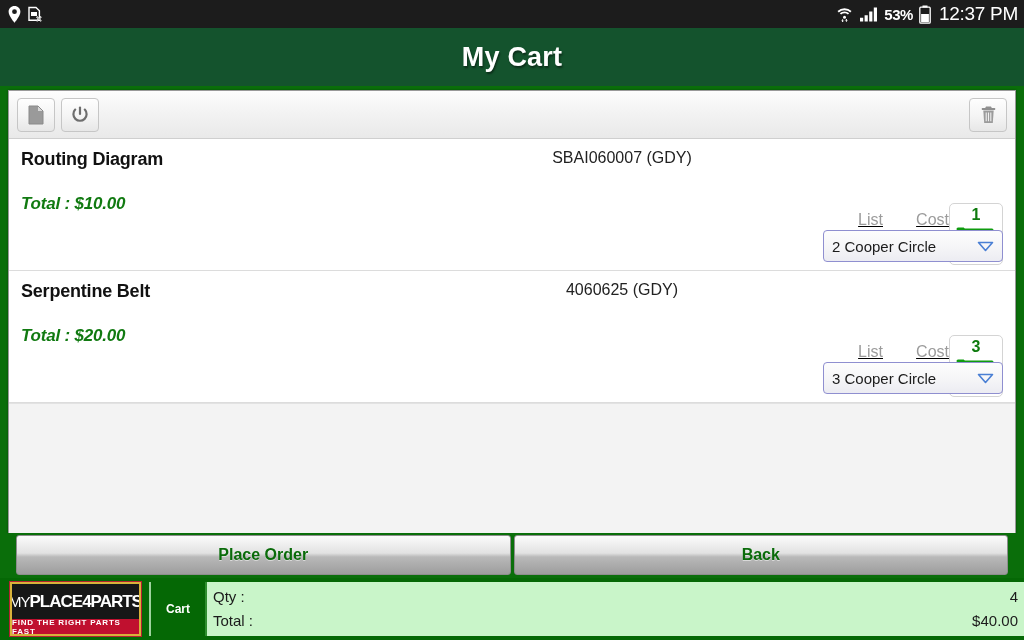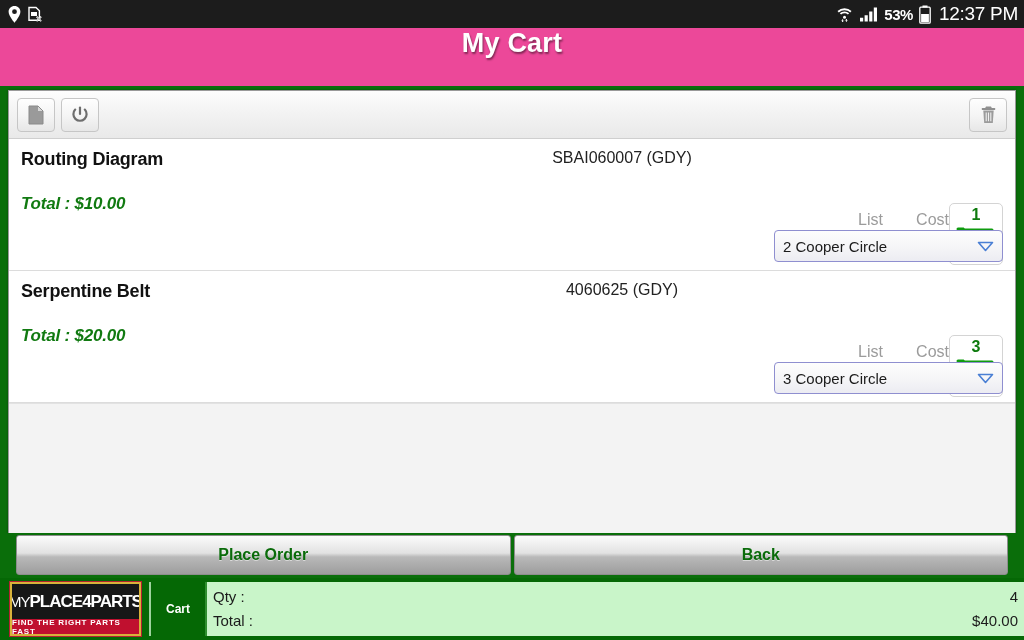--- a/index.html
+++ b/index.html
@@ -34,23 +34,23 @@
   }
   .status-right .clock {
     font-size: 19px; font-weight: normal; letter-spacing: -0.3px;
     margin-left: 2px;
   }
   svg { display: block; }
 
   
   .titlebar {
     height: 58px;
-    background: #ec4899;
-    display: flex;
-    align-items: flex-start;
+    background: #14532d;
+    display: flex;
+    align-items: center;
     justify-content: center;
     flex: none;
   }
   .titlebar .title {
     color: #ffffff;
     font-size: 27px;
     font-weight: bold;
     text-shadow: 1px 2px 2px rgba(0,0,0,.45);
     letter-spacing: .2px;
   }
@@ -122,21 +122,21 @@
     padding-left: 220px;
     font-size: 16px; color: #222;
   }
   .price-block {
     position: absolute;
     right: 66px;
     top: 72px;
     text-align: right;
     line-height: 1.15;
   }
-  .price-row { display: flex; gap: 0px; justify-content: flex-end; }
+  .price-row { display: flex; gap: 0px; justify-content: flex-end; text-decoration: underline; }
   .price-row .lbl, .price-row .val {
     width: 66px; text-align: right; font-size: 16px;
   }
   .price-row .lbl { color: #9b9b9b; padding-bottom: 2px; }
   .price-row .val { color: #151515; }
   .qty-badge {
     position: absolute;
     right: 12px;
     top: 64px;
     width: 54px; height: 62px;
@@ -149,21 +149,21 @@
     cursor: pointer;
   }
   .qty-badge .q {
     font-size: 16px; font-weight: bold; color: #0d7a0d;
     line-height: 18px;
   }
   .select {
     position: absolute;
     right: 12px;
     bottom: 8px;
-    width: 229px; height: 32px;
+    width: 180px; height: 32px;
     border: 1px solid #8f8fd0;
     border-radius: 4px;
     background: linear-gradient(to bottom, #fdfdfd 0%, #f5f5f7 55%, #ececf2 100%);
     display: flex; align-items: center;
     padding: 0 8px;
     cursor: pointer;
   }
   .select .sel-text { font-size: 15px; color: #1b1b1b; }
   .select .chev { margin-left: auto; }
 

